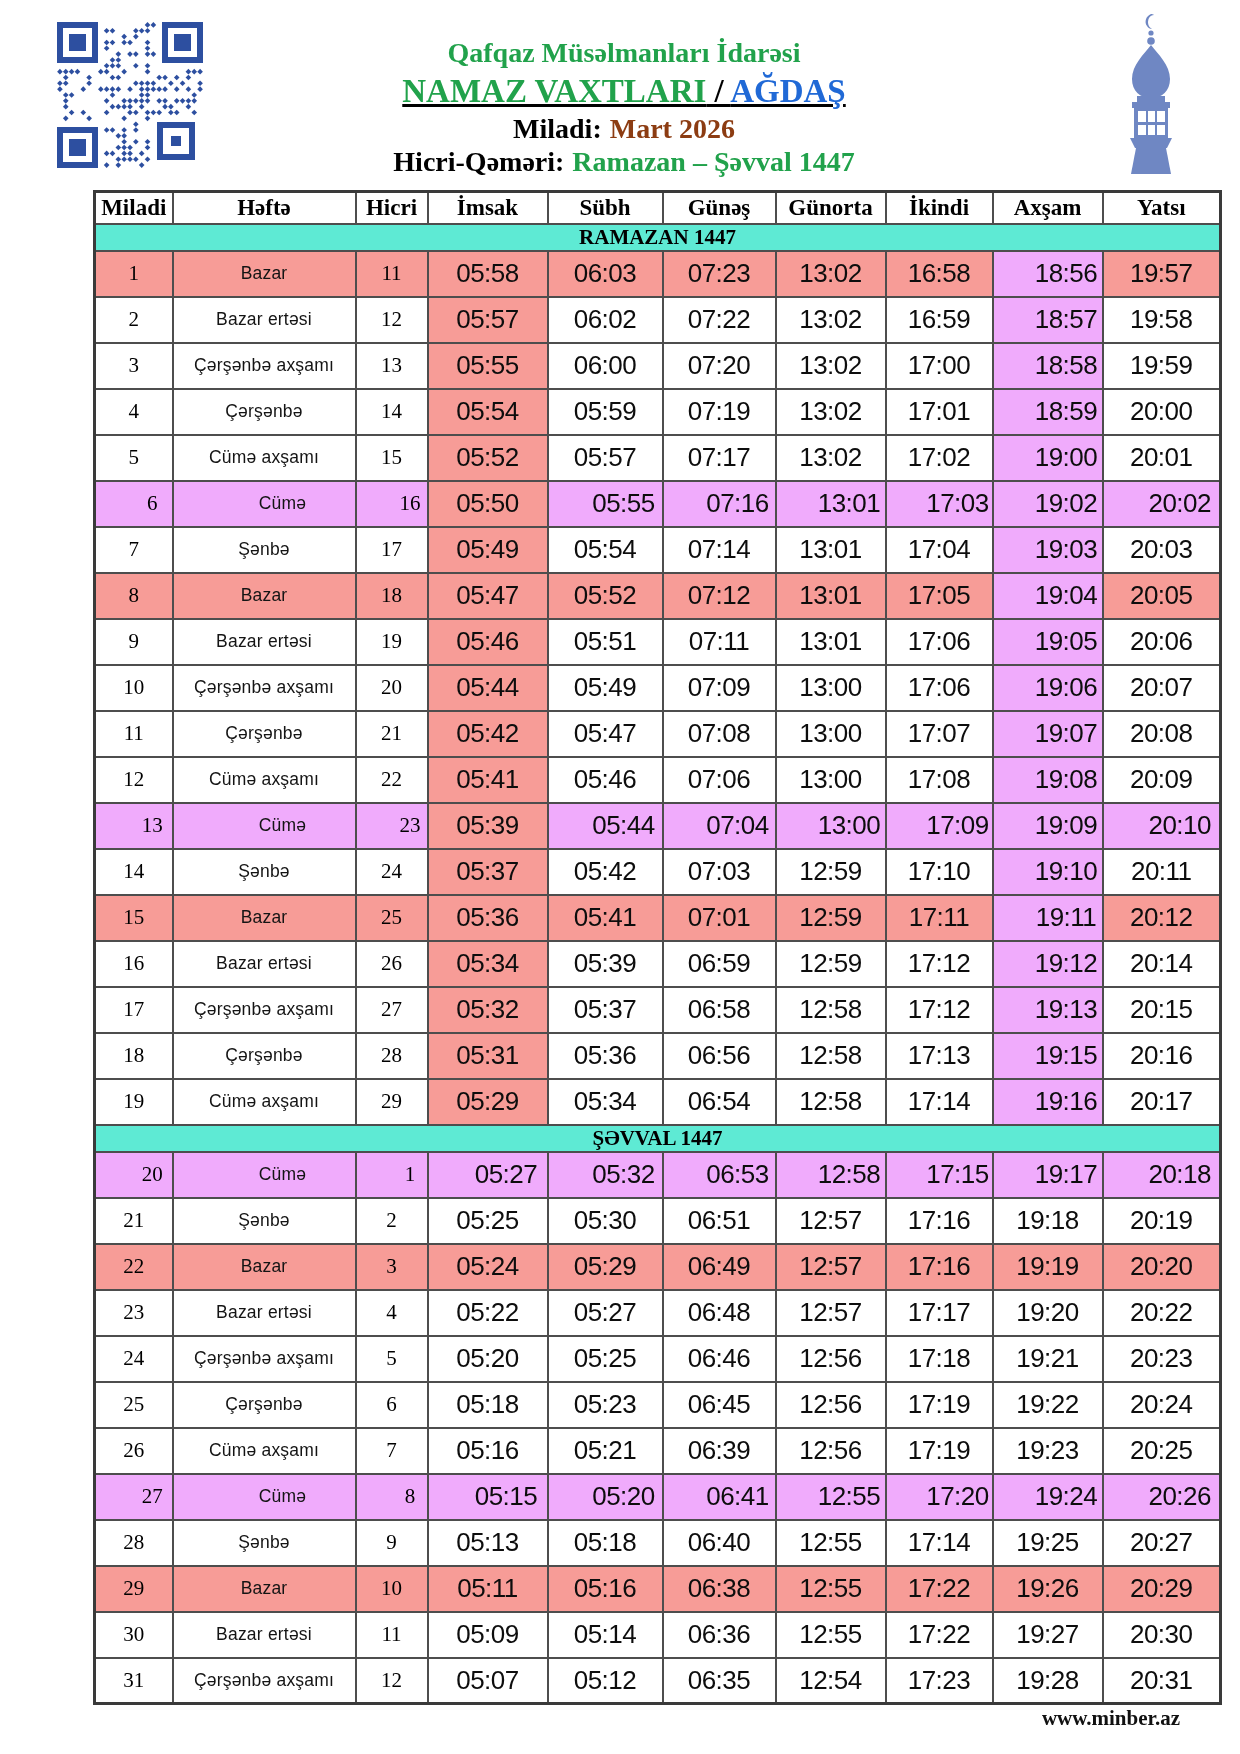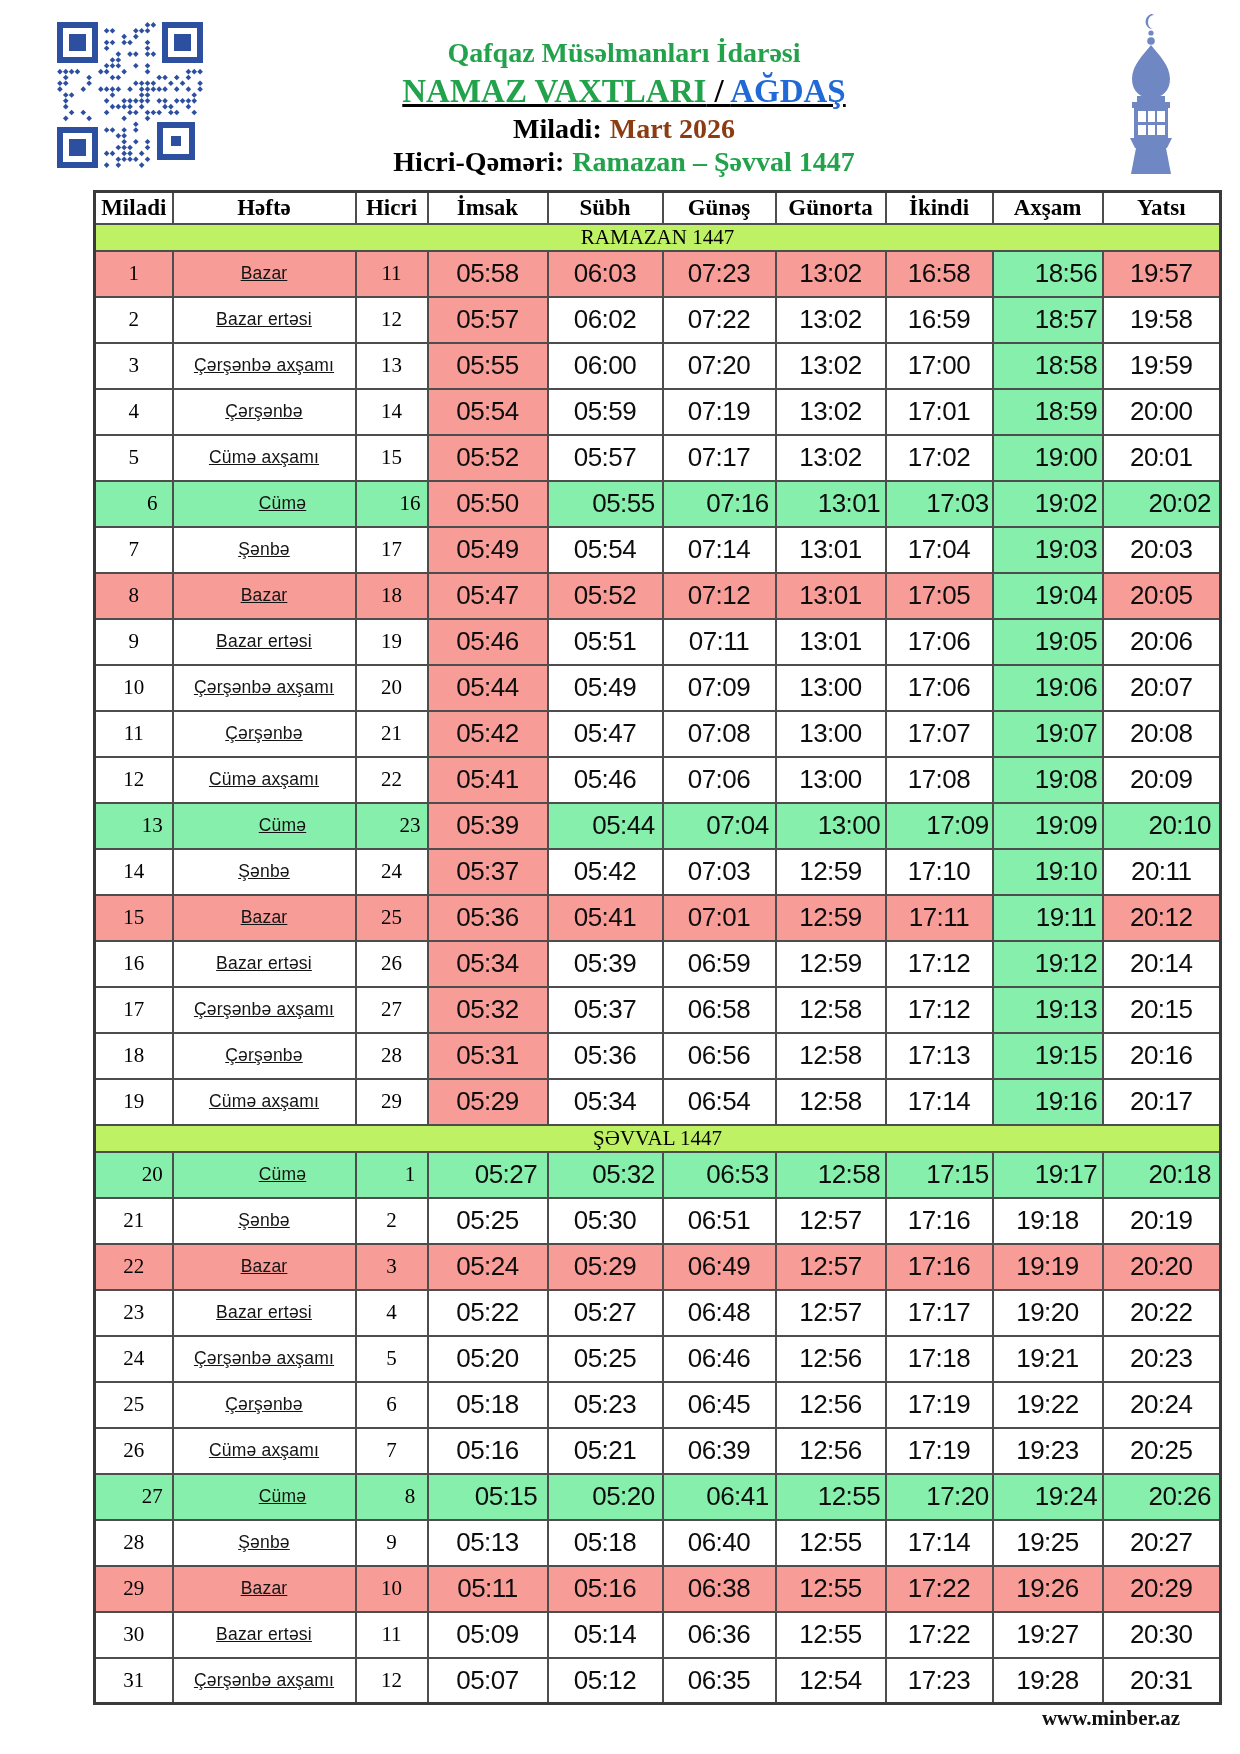--- a/index.html
+++ b/index.html
@@ -18,28 +18,28 @@
   .green { color:#21a24b; } .blue { color:#2069d6; } .brown { color:#8c3c12; }
   .black { color:#000; }
   .val { margin-left:8px; }
 
   
   table.prayer { position:absolute; left:57px; top:190px; width:1126px;
                  border-collapse:collapse; table-layout:fixed; background:#fff; }
   table.prayer td, table.prayer th { border:2px solid #4d4d4d; text-align:center; vertical-align:middle; overflow:hidden; }
   table.prayer { border:3px solid #3a3a3a;margin-left:36px; }
   th { font-family:"Liberation Serif", serif; font-size:23px; height:32px; color:#000; background:#fff; }
-  td.section { background:#bef264; font-family:"Liberation Serif", serif; font-weight:normal;
+  td.section { background:#5eead4; font-family:"Liberation Serif", serif; font-weight:bold;
                font-size:21px; height:14px; color:#000; }
   tr.data td { height:46px; }
   td.c-num  { font-family:"Liberation Serif", serif; font-size:21px; color:#000; }
-  td.c-week { font-size:17.5px; color:#141414; letter-spacing:0.2px;text-decoration:underline; }
+  td.c-week { font-size:17.5px; color:#141414; letter-spacing:0.2px; }
   td.c-time { font-size:26px; color:#0d0d0d; letter-spacing:-0.5px; }
   .bg-pink { background:#f79c97; }
-  .bg-green { background:#86efac;padding-left:37px; }
+  .bg-green { background:#f0abfc;padding-left:37px; }
   .bold { font-weight:normal; }
 
   .footer { position:absolute; right:60px; top:1706px; font-family:"Liberation Serif", serif;
             font-weight:bold; font-size:21px; color:#111; }
 </style>
 </head>
 <body>
 
 <div class="page">
 

